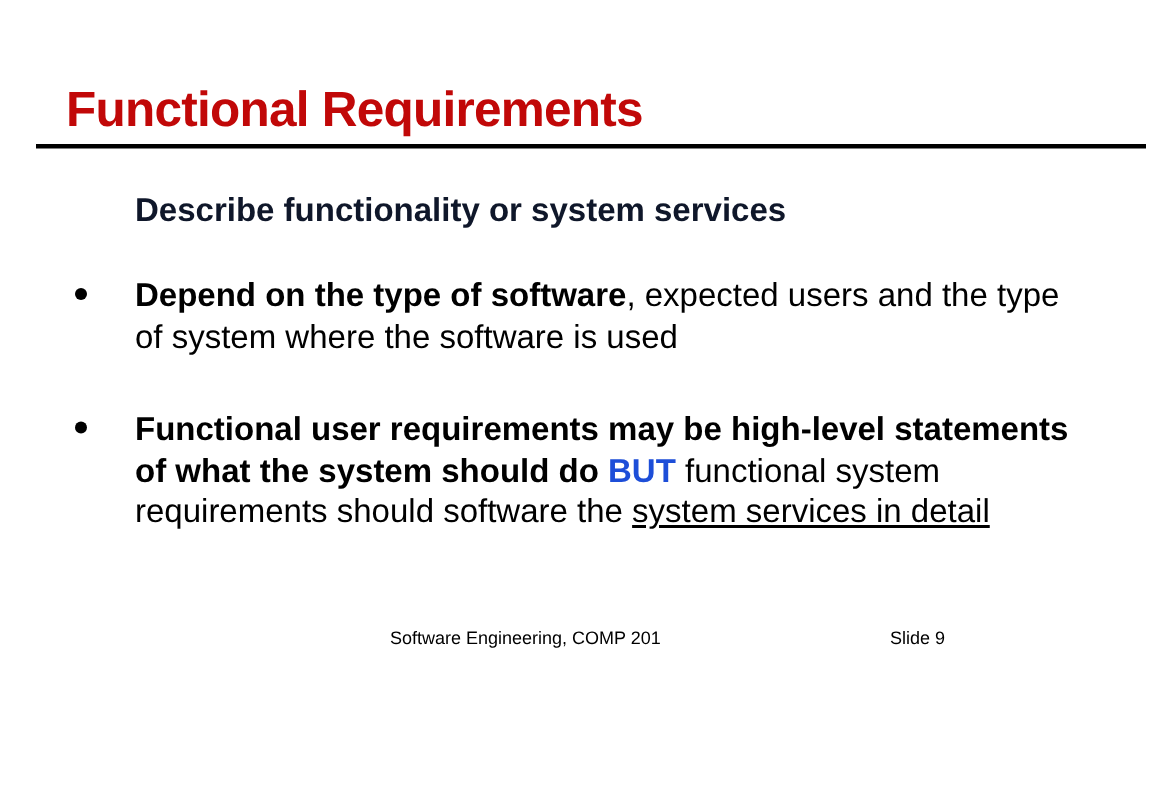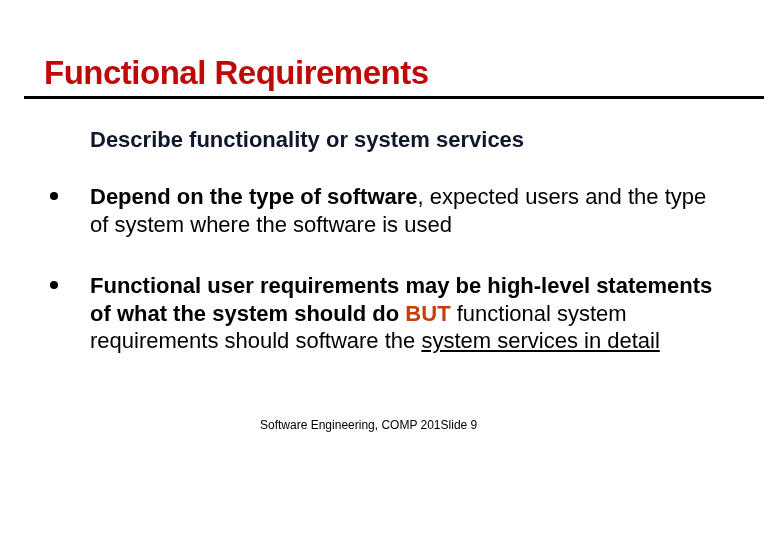--- a/index.html
+++ b/index.html
@@ -7,23 +7,23 @@
   .slide { width: 780px; height: 456px; position: relative; padding: 4px; }
   .title-wrap { padding: 50px 0 0 40px; }
   .title { font-size: 33px; font-weight: bold; color: #c10808; letter-spacing: -0.5px; }
   .underline { border-bottom: 3px solid #000; margin-top: 4px; width: 740px; margin-left: 20px; }
   .content { padding: 28px 50px 0 86px; }
   .intro { font-size: 22px; font-weight: bold; color: #0f172a; margin-bottom: 30px; line-height: 1.2; }
   .bullet-row { display: flex; align-items: flex-start; margin-bottom: 34px; margin-left: -40px; }
   .bullet-dot { width: 8px; height: 8px; background: #000; border-radius: 50%; flex-shrink: 0; margin-top: 9px; margin-right: 32px; }
   .bullet-text { font-size: 22px; line-height: 1.25; color: #000; }
   .bold { font-weight: bold; text-align: right; }
-  .red-bold { font-weight: bold; color: #c2410c; }
+  .red-bold { font-weight: bold; color: #1d4ed8; }
   .underline-text { text-decoration: underline; }
-  .footer { position: absolute; bottom: 24px; left: 0; width: 780px; display: flex; justify-content: flex-start; padding: 0 130px 0 260px; font-size: 12px; color: #000; }
+  .footer { position: absolute; bottom: 24px; left: 0; width: 780px; display: flex; justify-content: space-between; padding: 0 130px 0 260px; font-size: 12px; color: #000; }
   .footer-right { padding-right: 20px; }
 </style>
 </head>
 <body>
 
 <div class="slide">
 
   <div class="title-wrap">
     <div class="title">Functional Requirements</div>
   </div>

